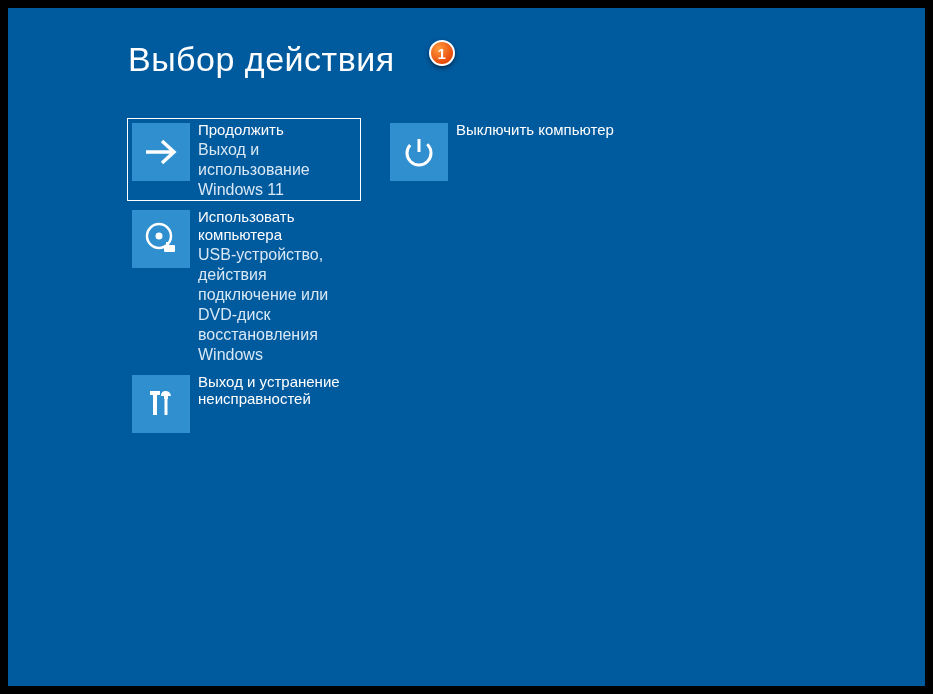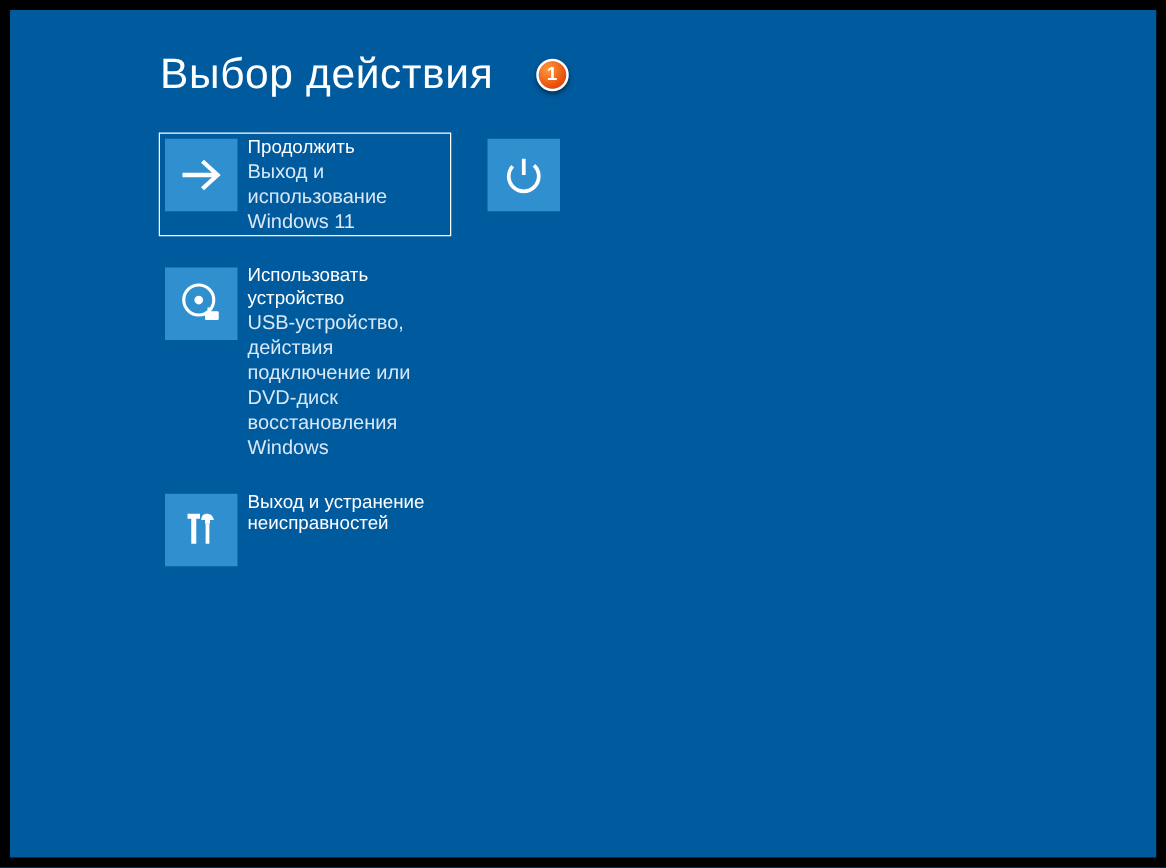--- a/index.html
+++ b/index.html
@@ -18,22 +18,21 @@
     }
     .screen {
       width: 100%;
       height: 100%;
       background: #005a9e;
       position: relative;
       padding: 32px 0 0 120px;
     }
     .header-row {
       display: flex;
-      align-items: center;
-      margin-bottom: 12px;
+      margin-bottom: 40px;
     }
     .page-title {
       font-size: 34px;
       font-weight: 300;
       color: #fff;
       letter-spacing: 0.5px;
     }
     .annotation {
       width: 26px;
       height: 26px;
@@ -57,21 +56,20 @@
     }
     .tile-row {
       display: flex;
       gap: 26px;
     }
     .tile {
       display: flex;
       width: 232px;
       min-height: 76px;
       cursor: pointer;
-      margin-top: 16px;
     }
     .tile.selected {
       outline: 1px solid #fff;
       outline-offset: 0;
     }
     .tile-icon {
       width: 58px;
       height: 58px;
       background: #2f8fcf;
       margin: 4px 8px 4px 4px;
@@ -124,35 +122,38 @@
         </div>
       </div>
 
       <div class="tile">
         <div class="tile-icon">
           <svg width="36" height="36" viewBox="0 0 36 36">
             <circle cx="18" cy="19" r="12" stroke="#fff" stroke-width="3" fill="none" stroke-dasharray="56 20" stroke-dashoffset="-9" transform="rotate(-90 18 19)"></circle>
             <line x1="18" y1="5" x2="18" y2="18" stroke="#fff" stroke-width="3"></line>
           </svg>
         </div>
+        <div class="tile-text">
+          <div class="tile-title">Выключить компьютер</div>
+        </div>
       </div>
     </div>
 
     <div class="tile-row">
       <div class="tile">
         <div class="tile-icon">
           <svg width="40" height="40" viewBox="0 0 40 40">
             <circle cx="18" cy="17" r="12" stroke="#fff" stroke-width="2.5" fill="none"></circle>
             <circle cx="18" cy="17" r="3.5" fill="#fff"></circle>
             <rect x="23" y="26" width="11" height="7" rx="1" fill="#fff"></rect>
             <rect x="25" y="23" width="3" height="4" fill="#fff"></rect>
           </svg>
         </div>
         <div class="tile-text">
-          <div class="tile-title">Использовать устройство</div>
+          <div class="tile-title">Использовать компьютера</div>
           <div class="tile-desc">USB-устройство, действия подключение или DVD-диск восстановления Windows</div>
         </div>
       </div>
     </div>
 
     <div class="tile-row">
       <div class="tile">
         <div class="tile-icon">
           <svg width="38" height="38" viewBox="0 0 38 38">
             <rect x="11" y="8" width="4" height="22" fill="#fff"></rect>

